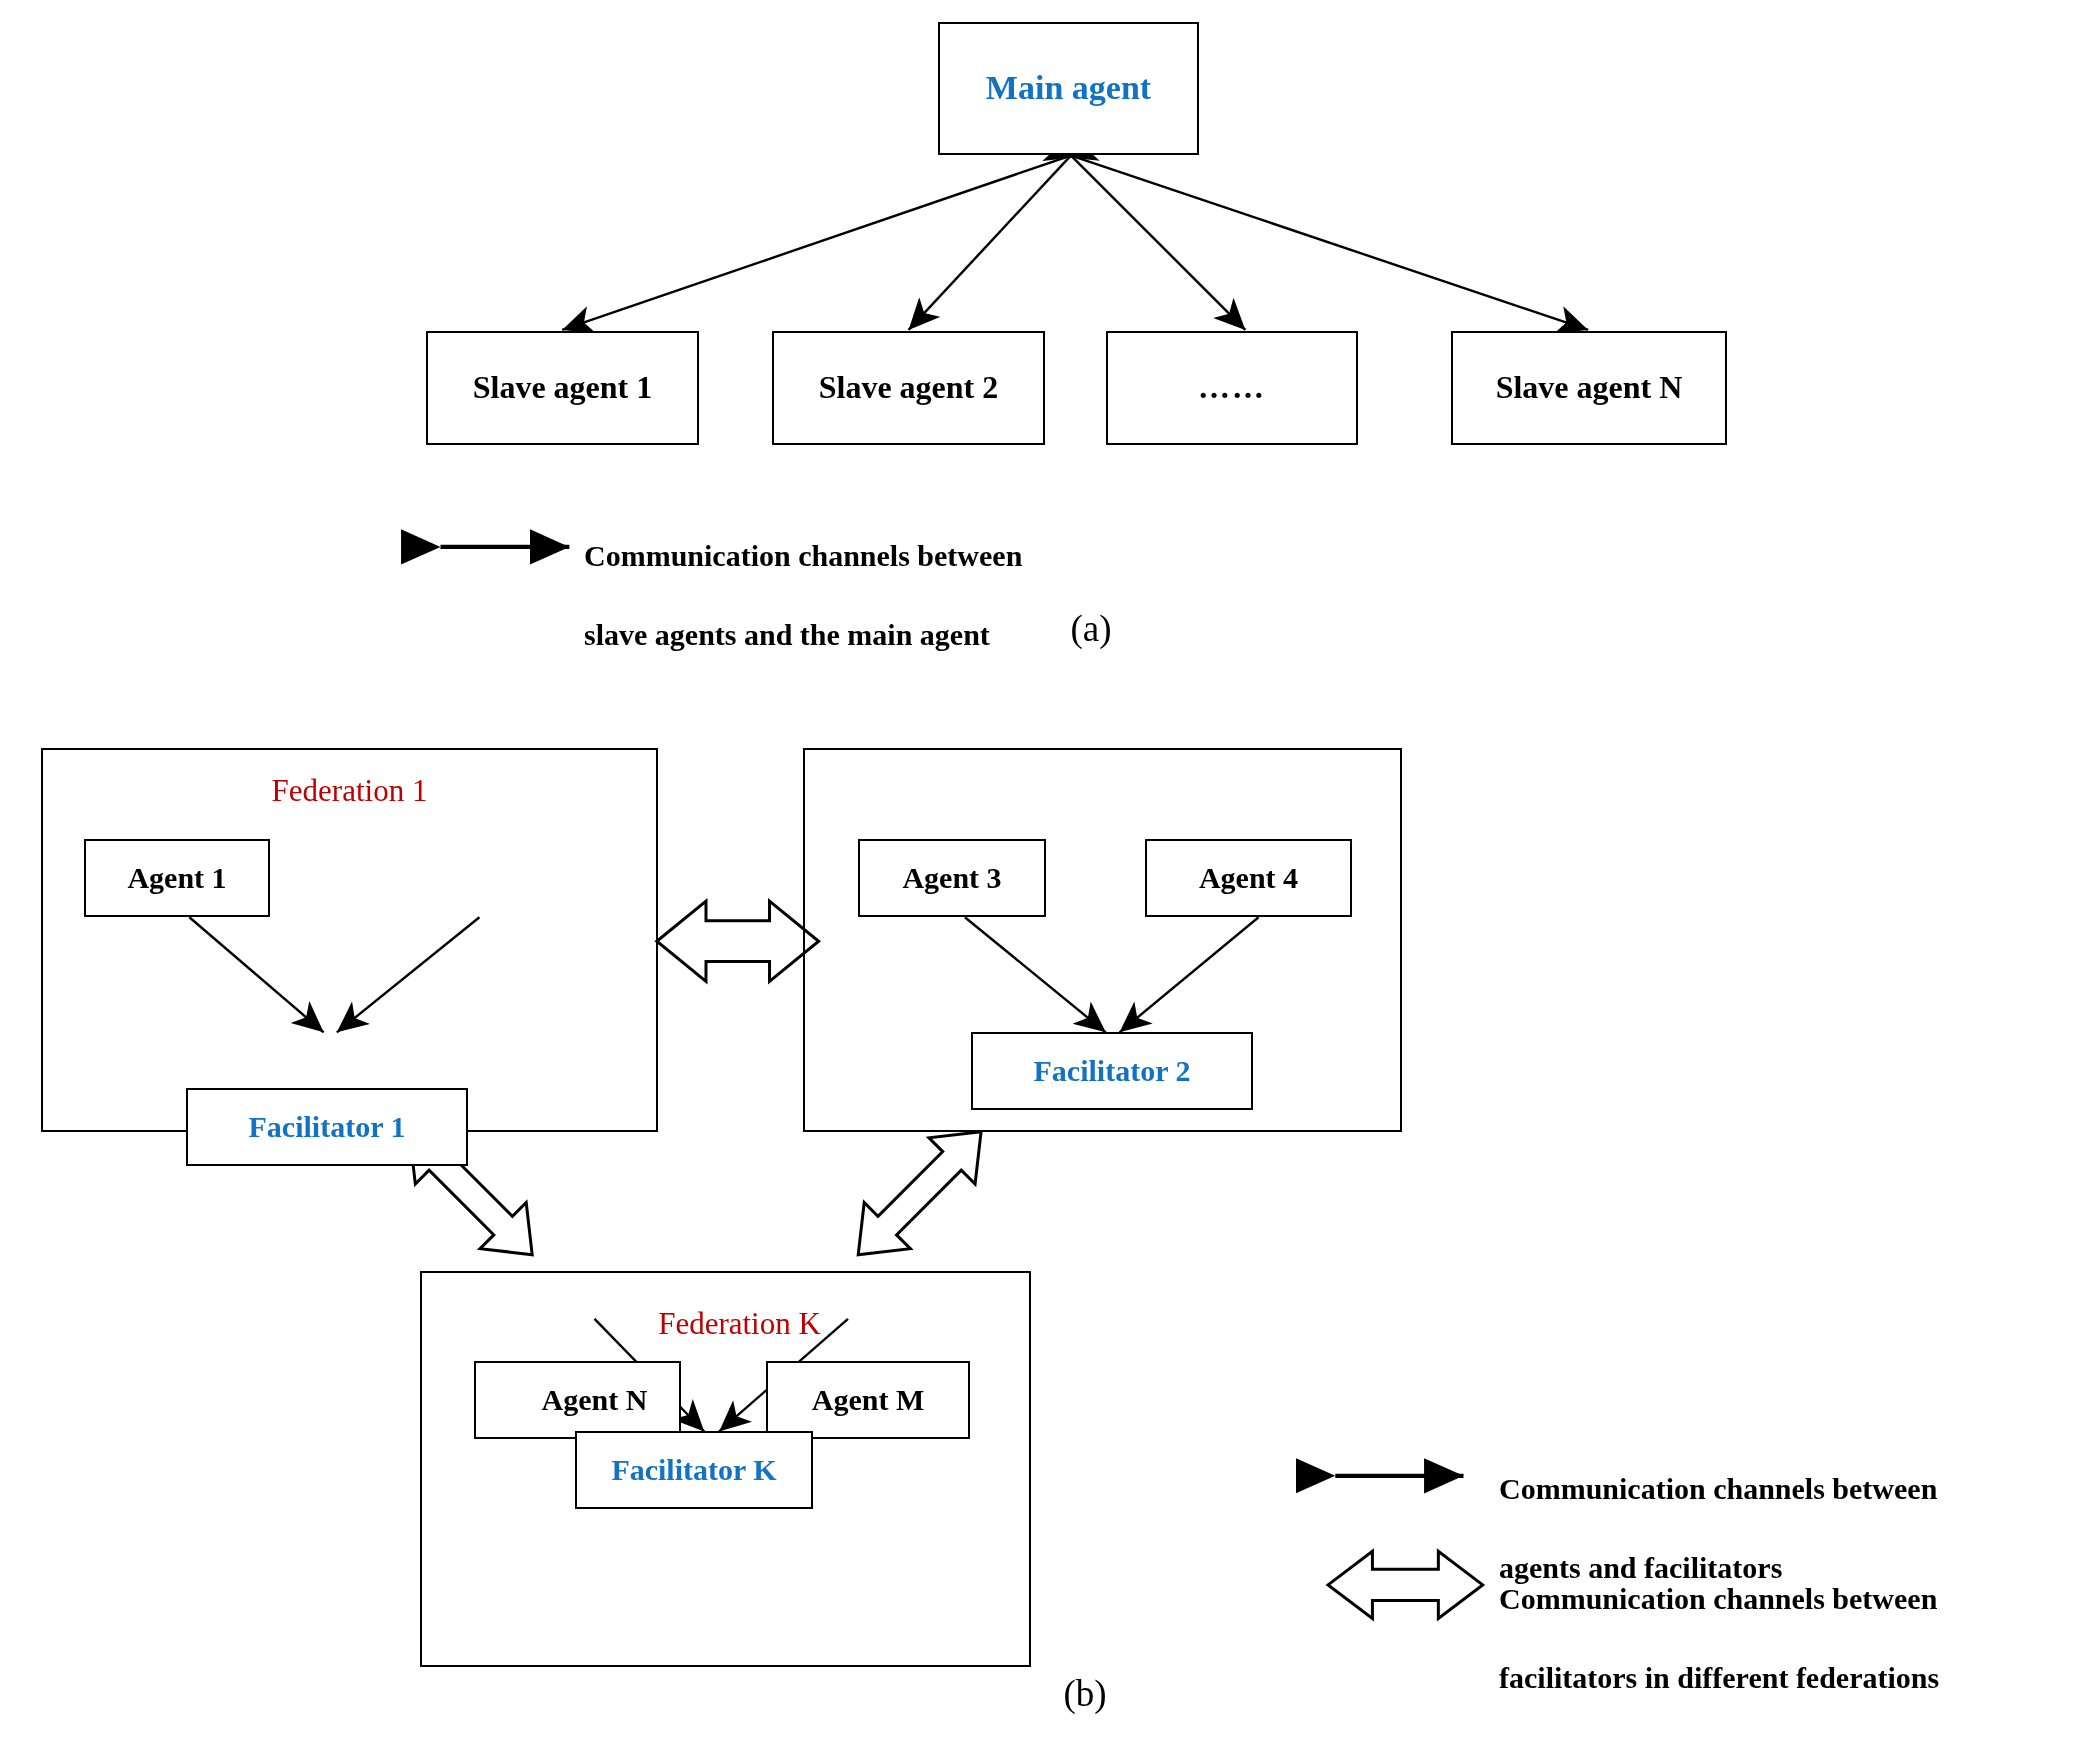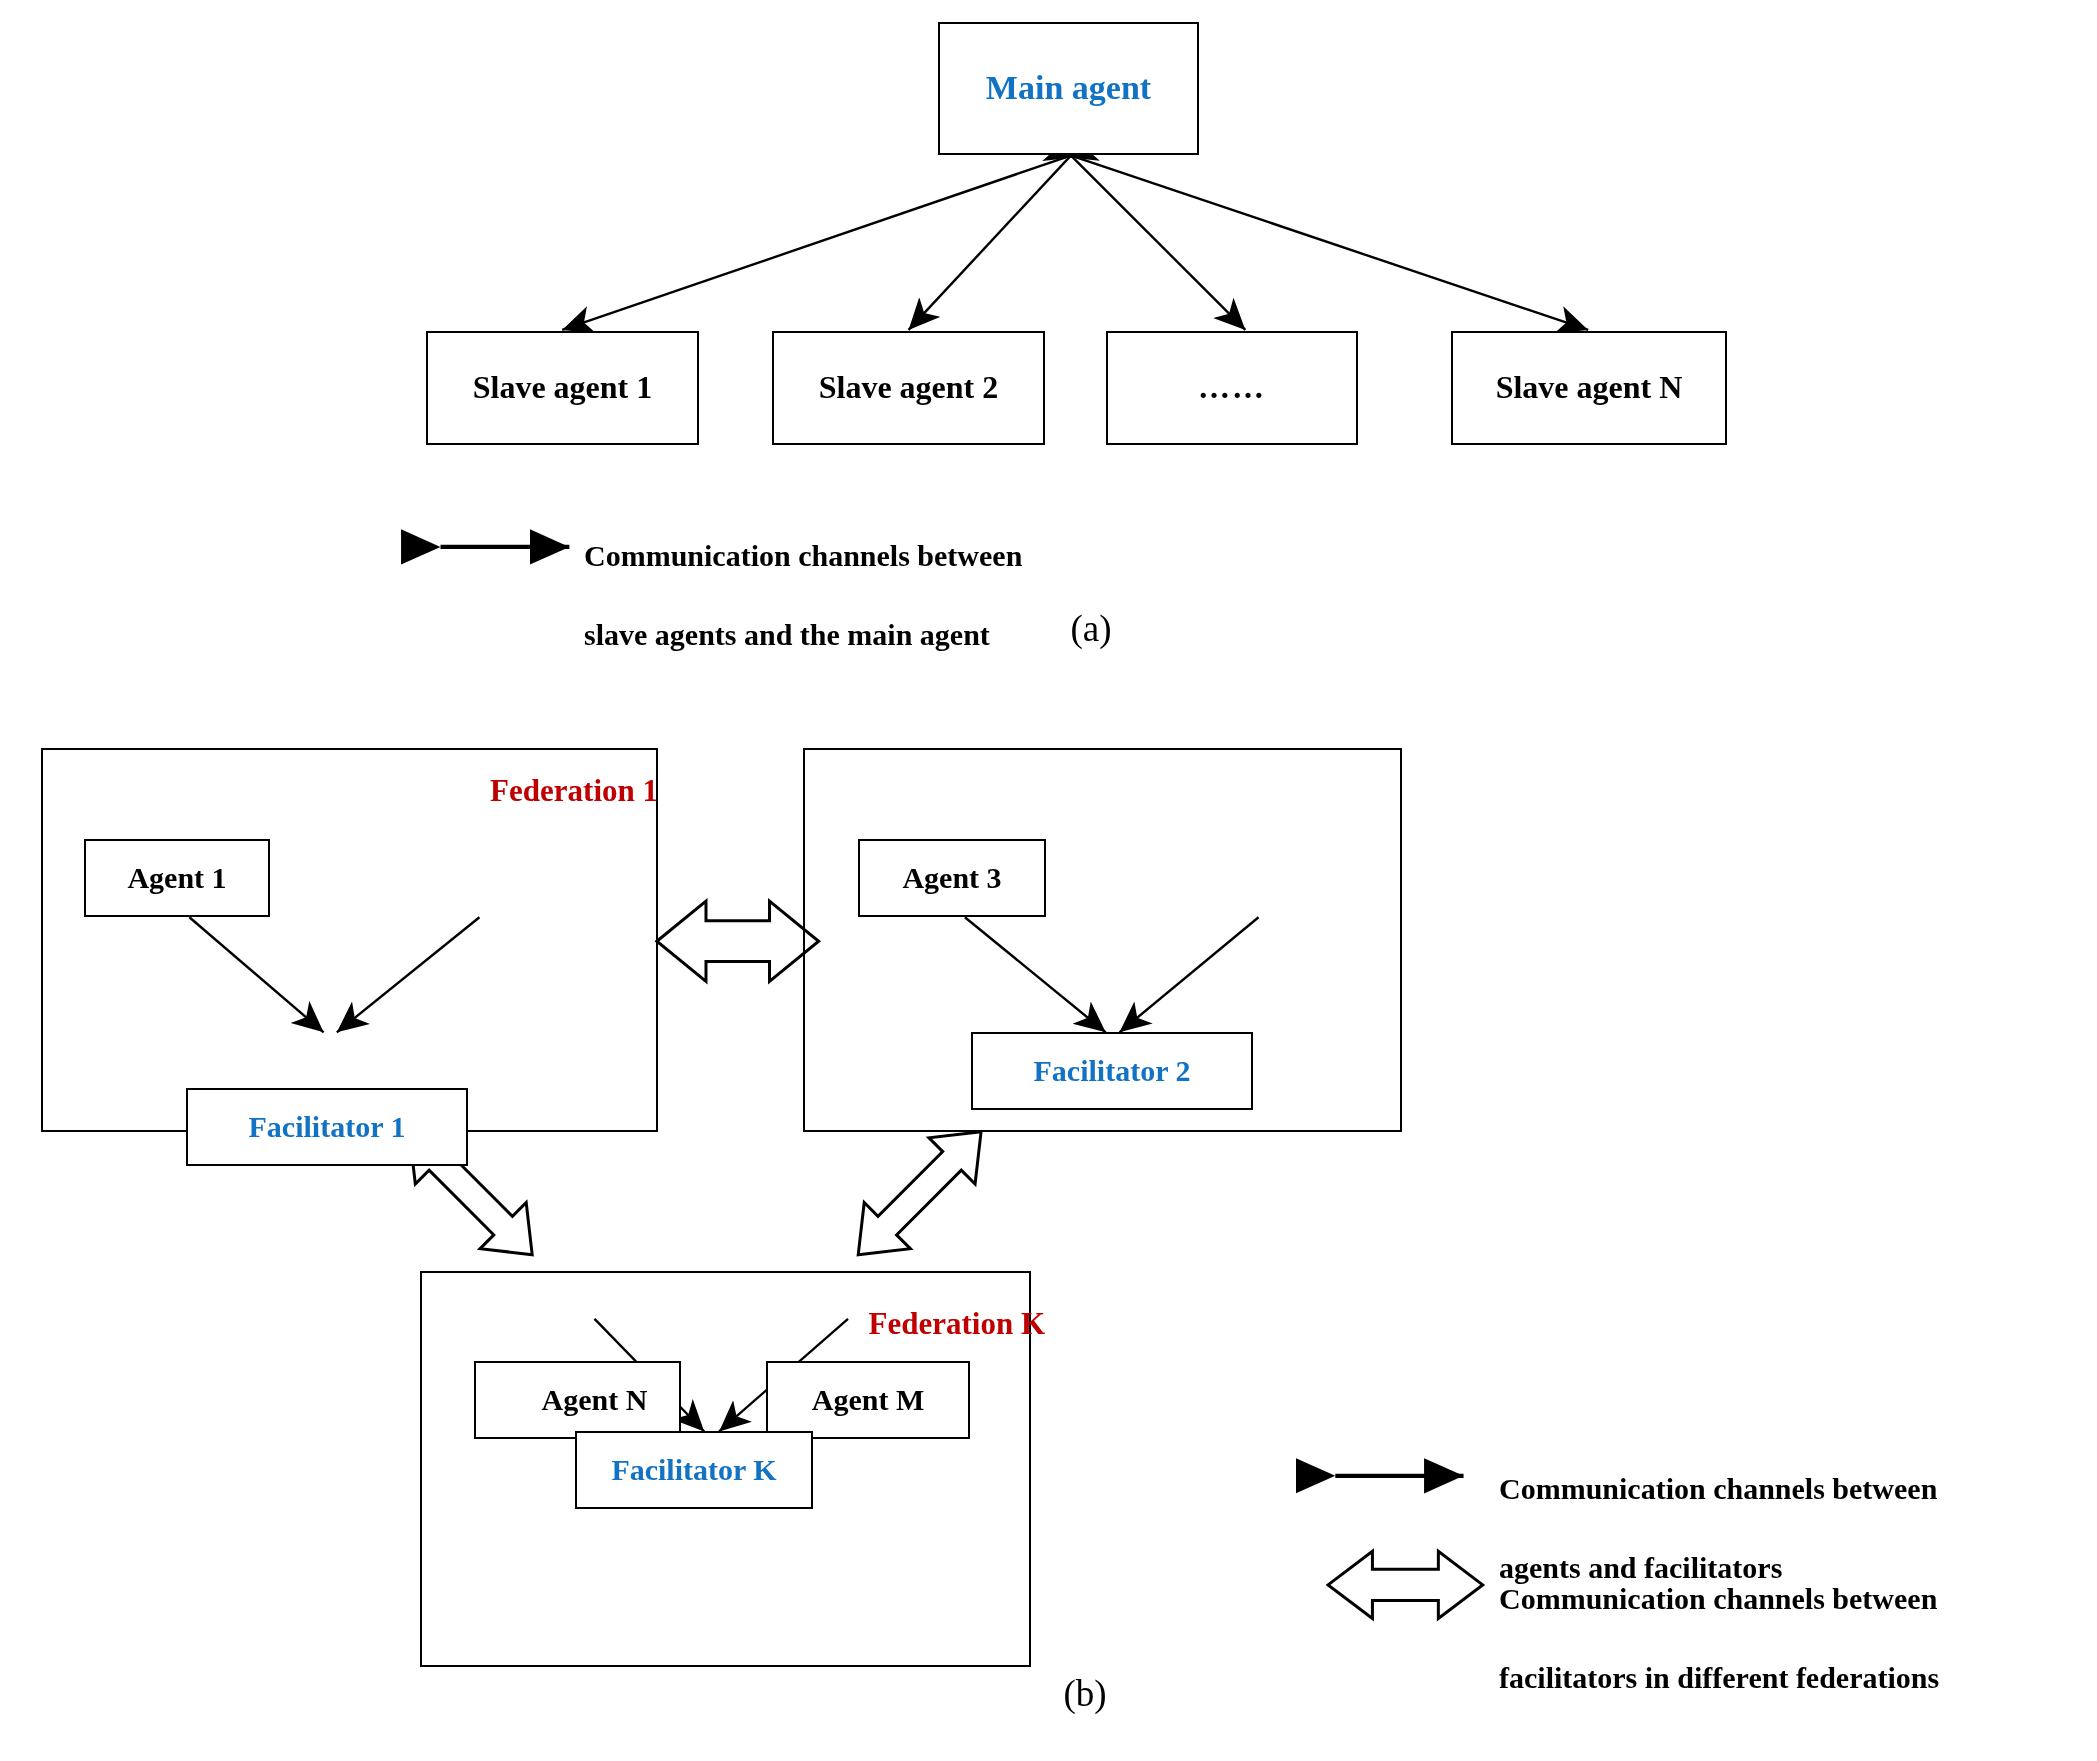--- a/index.html
+++ b/index.html
@@ -42,23 +42,23 @@
     white-space: nowrap;
   }
   .group-box {
     position: absolute;
     box-sizing: border-box;
     background: transparent;
     border: 2.4px solid #000000;
   }
   .group-title {
     position: absolute;
-    font-weight: bold;
+    font-weight: normal;
     white-space: nowrap;
-    text-align: right;
+    text-align: center;
   }
   .blue { color: #1272c4; }
   .red  { color: #c00000; }
   .black{ color: #000000; }
 
   .legend-text {
     position: absolute;
     font-weight: bold;
     color: #000000;
     line-height: 1.32;
@@ -182,20 +182,23 @@
   <div class="node" style="left:186px; top:1088px; width:282px; height:78px;">
     <span class="node-label blue" style="font-size:30px;">Facilitator 1</span>
   </div>
 
   <div class="group-box" style="left:803px; top:748px; width:599px; height:384px;"></div>
 
   <div class="node" style="left:858px; top:839px; width:188px; height:78px;">
     <span class="node-label black" style="font-size:30px;">Agent 3</span>
   </div>
 
+  <div class="node" style="left:1145px; top:839px; width:207px; height:78px;">
+    <span class="node-label black" style="font-size:30px;">Agent 4</span>
+  </div>
 
   <div class="node" style="left:971px; top:1032px; width:282px; height:78px;">
     <span class="node-label blue" style="font-size:30px;">Facilitator 2</span>
   </div>
 
   <div class="group-box" style="left:420px; top:1271px; width:611px; height:396px;"></div>
   <div class="group-title red" style="left:420px; top:1306px; width:611px; font-size:31px;padding-left:14px;">Federation K</div>
 
   <div class="node" style="left:474px; top:1361px; width:207px; height:78px;">
     <span class="node-label black" style="font-size:30px;margin-left:34px;">Agent N</span>

